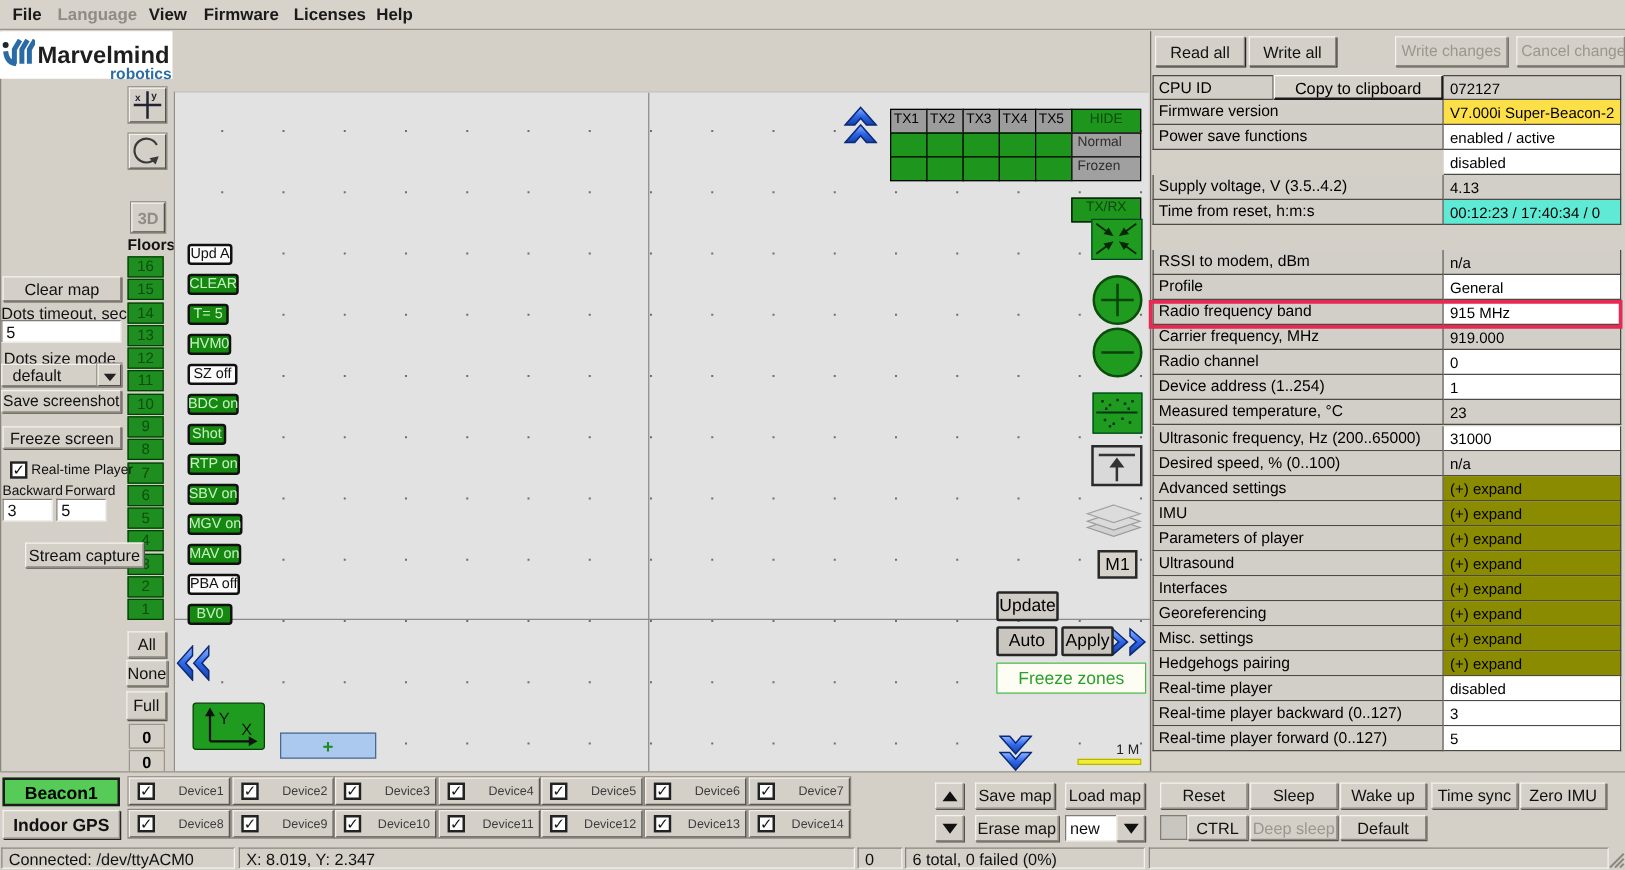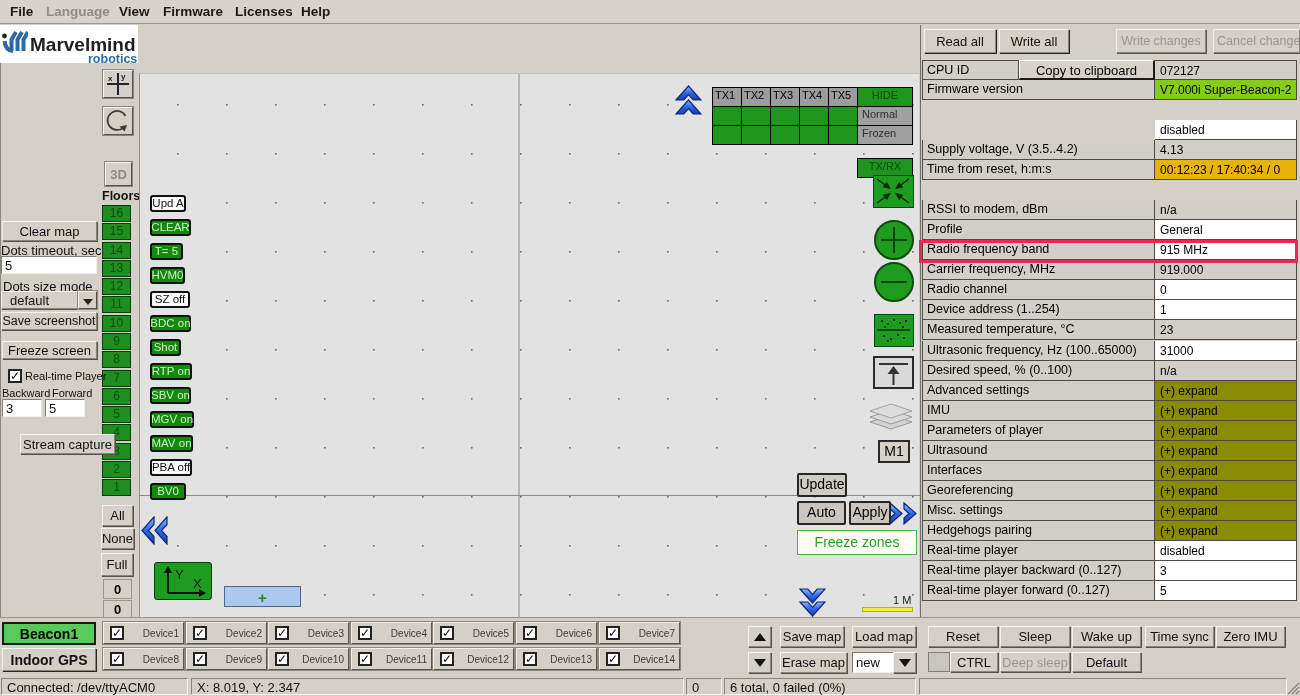--- a/index.html
+++ b/index.html
@@ -316,32 +316,36 @@
 <div class="btn gray" style="left:1116px;top:29px;width:90px;height:24px;font-size:12.5px">Write changes</div>
 <div class="btn gray" style="left:1213px;top:29px;width:87px;height:24px;font-size:12.5px;justify-content:flex-start;padding-left:3px">Cancel changes</div>
 <div class="abs" style="left:920px;top:59px;width:379px;height:544px">
 <div class="trow" style="top:0.5px;height:20.1px">
         <div class="tlab" style="width:97px">CPU ID</div>
         <div class="copybtn">Copy to clipboard</div>
         <div class="tval" style="background:#d2cfc9">072127</div>
       </div>
 <div class="trow" style="top:20.6px;height:20.1px">
         <div class="tlab" style="width:233px">Firmware version</div>
-        <div class="tval" style="background:#84cc16;color:#000">V7.000i Super-Beacon-2</div>
+        <div class="tval" style="background:#fde047;color:#000">V7.000i Super-Beacon-2</div>
+      </div>
+<div class="trow" style="top:40.6px;height:20.1px">
+        <div class="tlab" style="width:233px">Power save functions</div>
+        <div class="tval" style="background:#ffffff;color:#000">enabled / active</div>
       </div>
 <div class="trow" style="top:60.7px;height:20.1px">
         <div class="tval" style="background:#ffffff;color:#000">disabled</div>
       </div>
 <div class="trow" style="top:80.8px;height:20.1px">
         <div class="tlab" style="width:233px">Supply voltage, V (3.5..4.2)</div>
         <div class="tval" style="background:#d2cfc9;color:#000">4.13</div>
       </div>
 <div class="trow" style="top:100.8px;height:20.1px">
         <div class="tlab" style="width:233px">Time from reset, h:m:s</div>
-        <div class="tval" style="background:#eab308;color:#000">00:12:23 / 17:40:34 / 0</div>
+        <div class="tval" style="background:#5eead4;color:#000">00:12:23 / 17:40:34 / 0</div>
       </div>
 <div class="trow" style="top:141.0px;height:20.1px">
         <div class="tlab" style="width:233px">RSSI to modem, dBm</div>
         <div class="tval" style="background:#d2cfc9;color:#000">n/a</div>
       </div>
 <div class="trow" style="top:161.1px;height:20.1px">
         <div class="tlab" style="width:233px">Profile</div>
         <div class="tval" style="background:#ffffff;color:#000">General</div>
       </div>
 <div class="trow" style="top:181.1px;height:20.1px">
@@ -358,21 +362,21 @@
       </div>
 <div class="trow" style="top:241.3px;height:20.1px">
         <div class="tlab" style="width:233px">Device address (1..254)</div>
         <div class="tval" style="background:#ffffff;color:#000">1</div>
       </div>
 <div class="trow" style="top:261.4px;height:20.1px">
         <div class="tlab" style="width:233px">Measured temperature, °C</div>
         <div class="tval" style="background:#d2cfc9;color:#000">23</div>
       </div>
 <div class="trow" style="top:281.5px;height:20.1px">
-        <div class="tlab" style="width:233px">Ultrasonic frequency, Hz (100..65000)</div>
+        <div class="tlab" style="width:233px">Ultrasonic frequency, Hz (200..65000)</div>
         <div class="tval" style="background:#ffffff;color:#000">31000</div>
       </div>
 <div class="trow" style="top:301.6px;height:20.1px">
         <div class="tlab" style="width:233px">Desired speed, % (0..100)</div>
         <div class="tval" style="background:#d2cfc9;color:#000">n/a</div>
       </div>
 <div class="trow" style="top:321.6px;height:20.1px">
         <div class="tlab" style="width:233px">Advanced settings</div>
         <div class="tval" style="background:#8b8b00;color:#000">(+) expand</div>
       </div>

